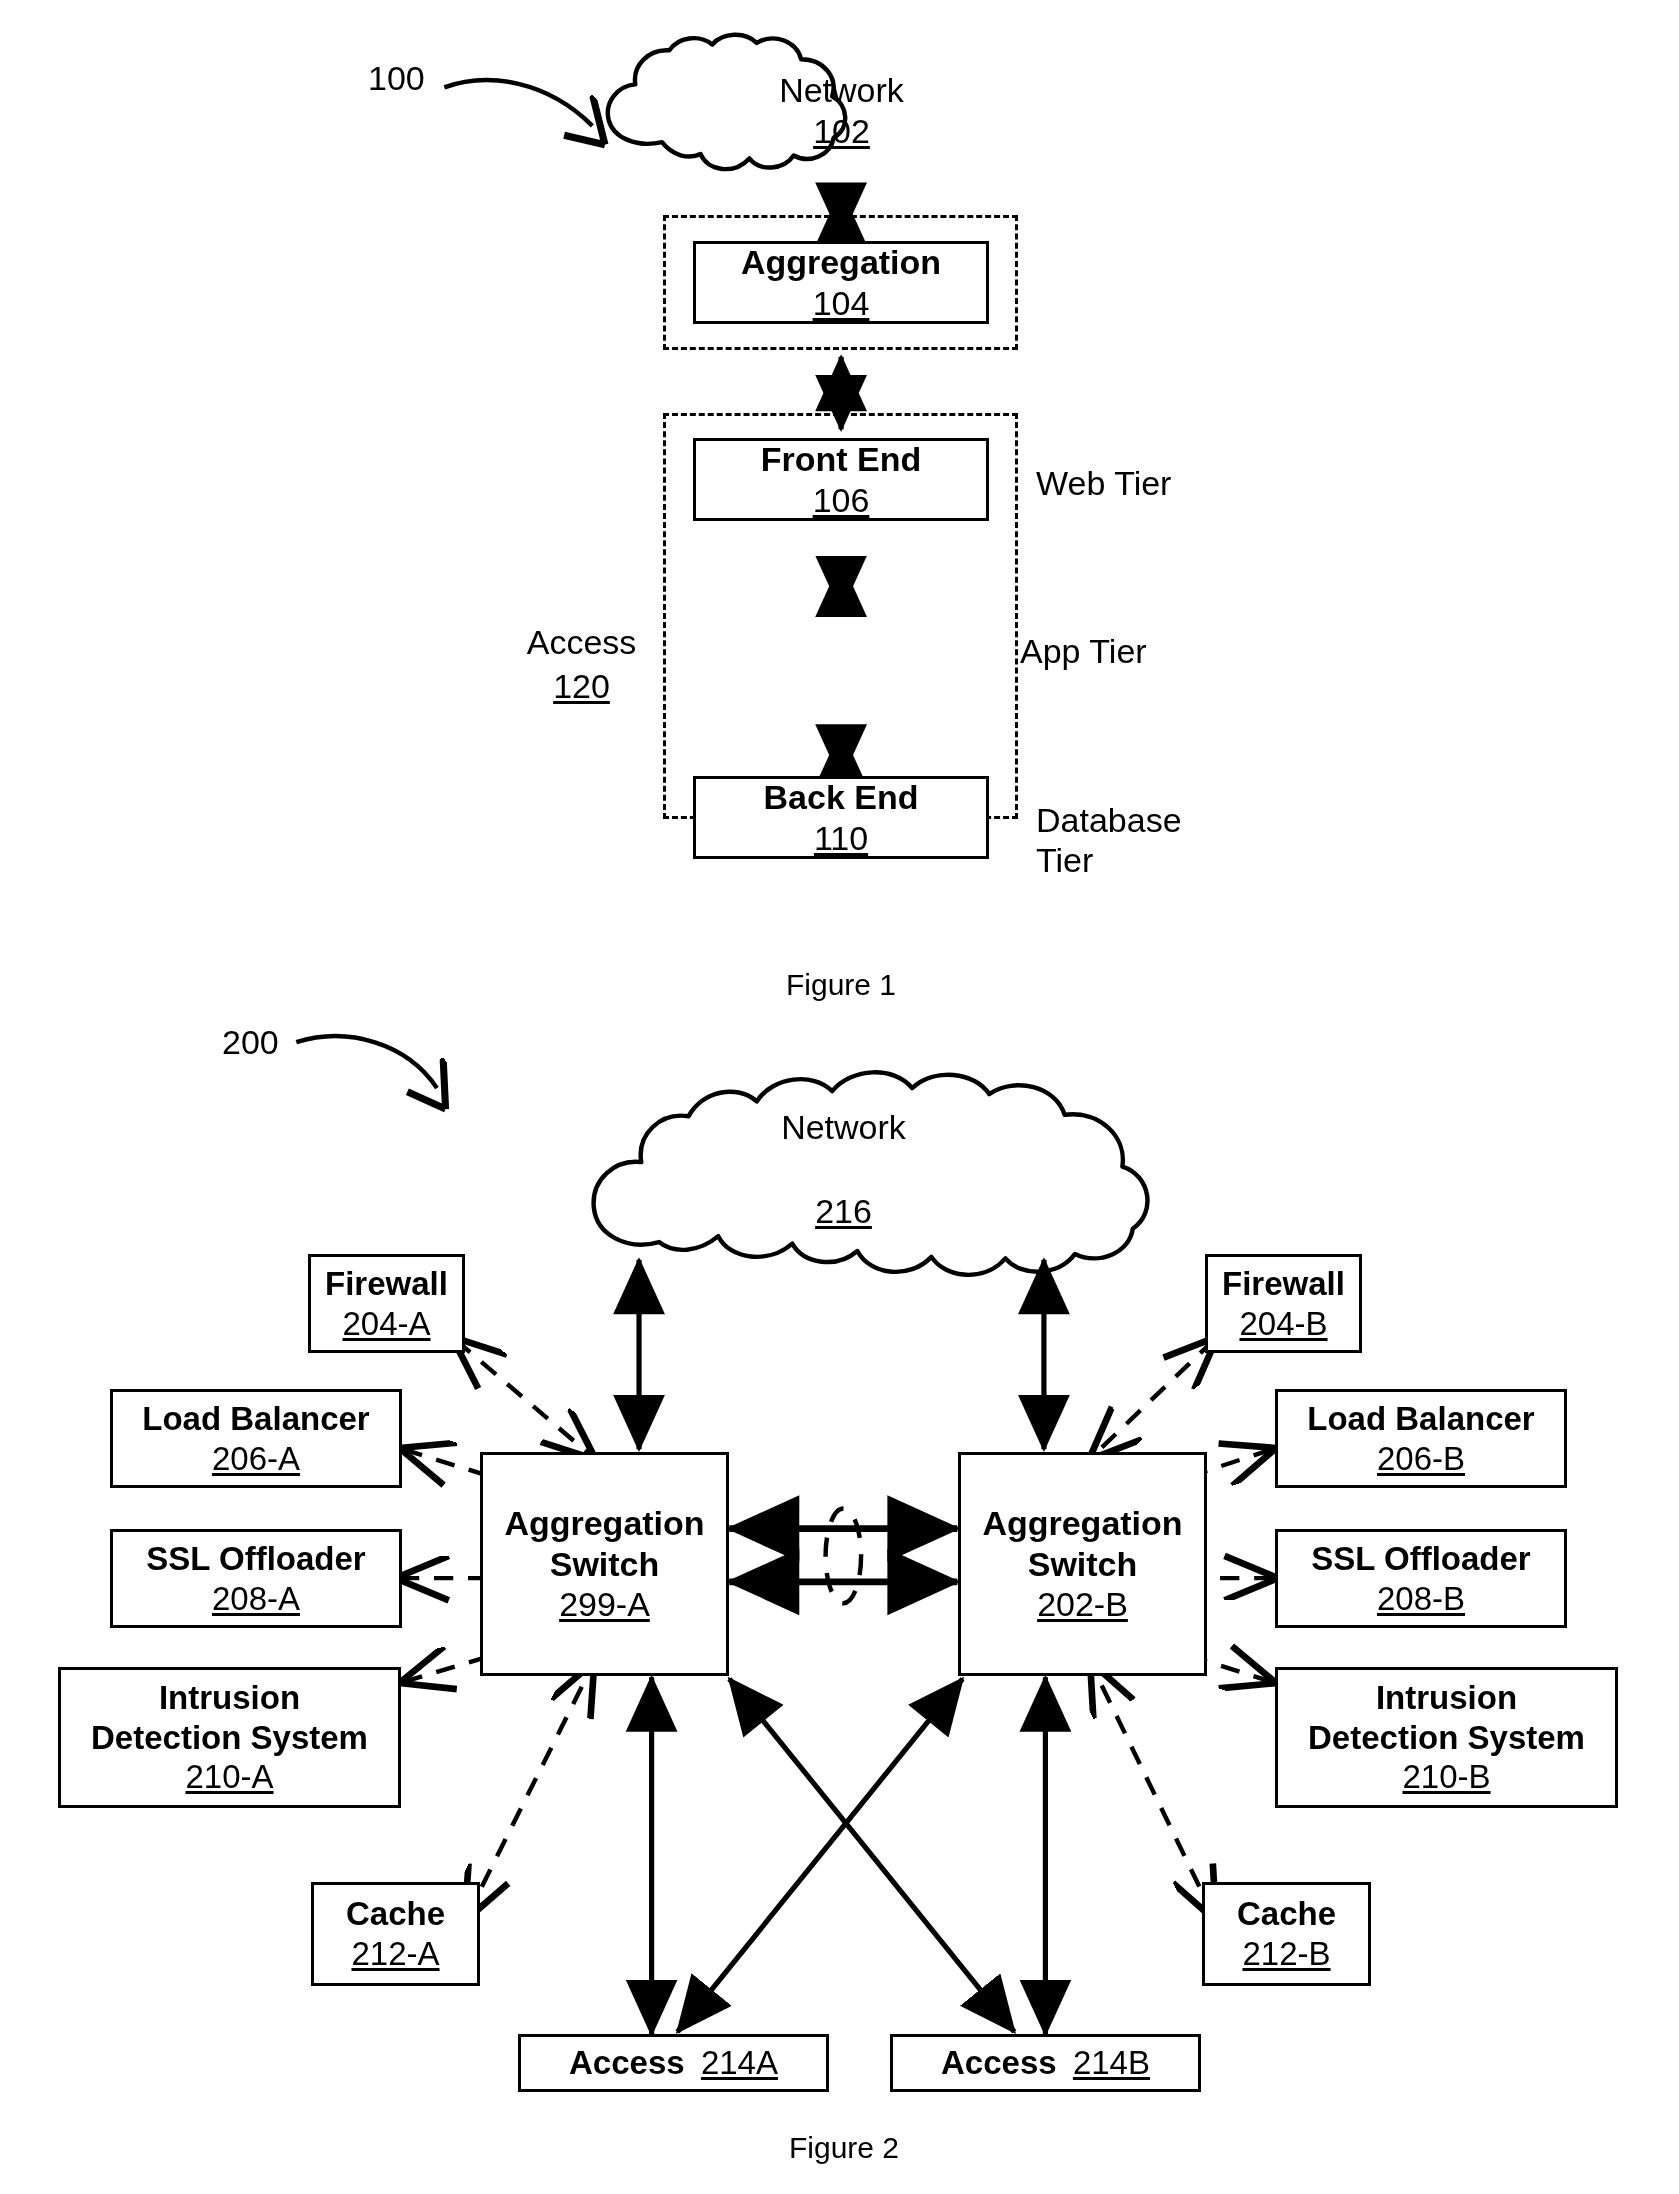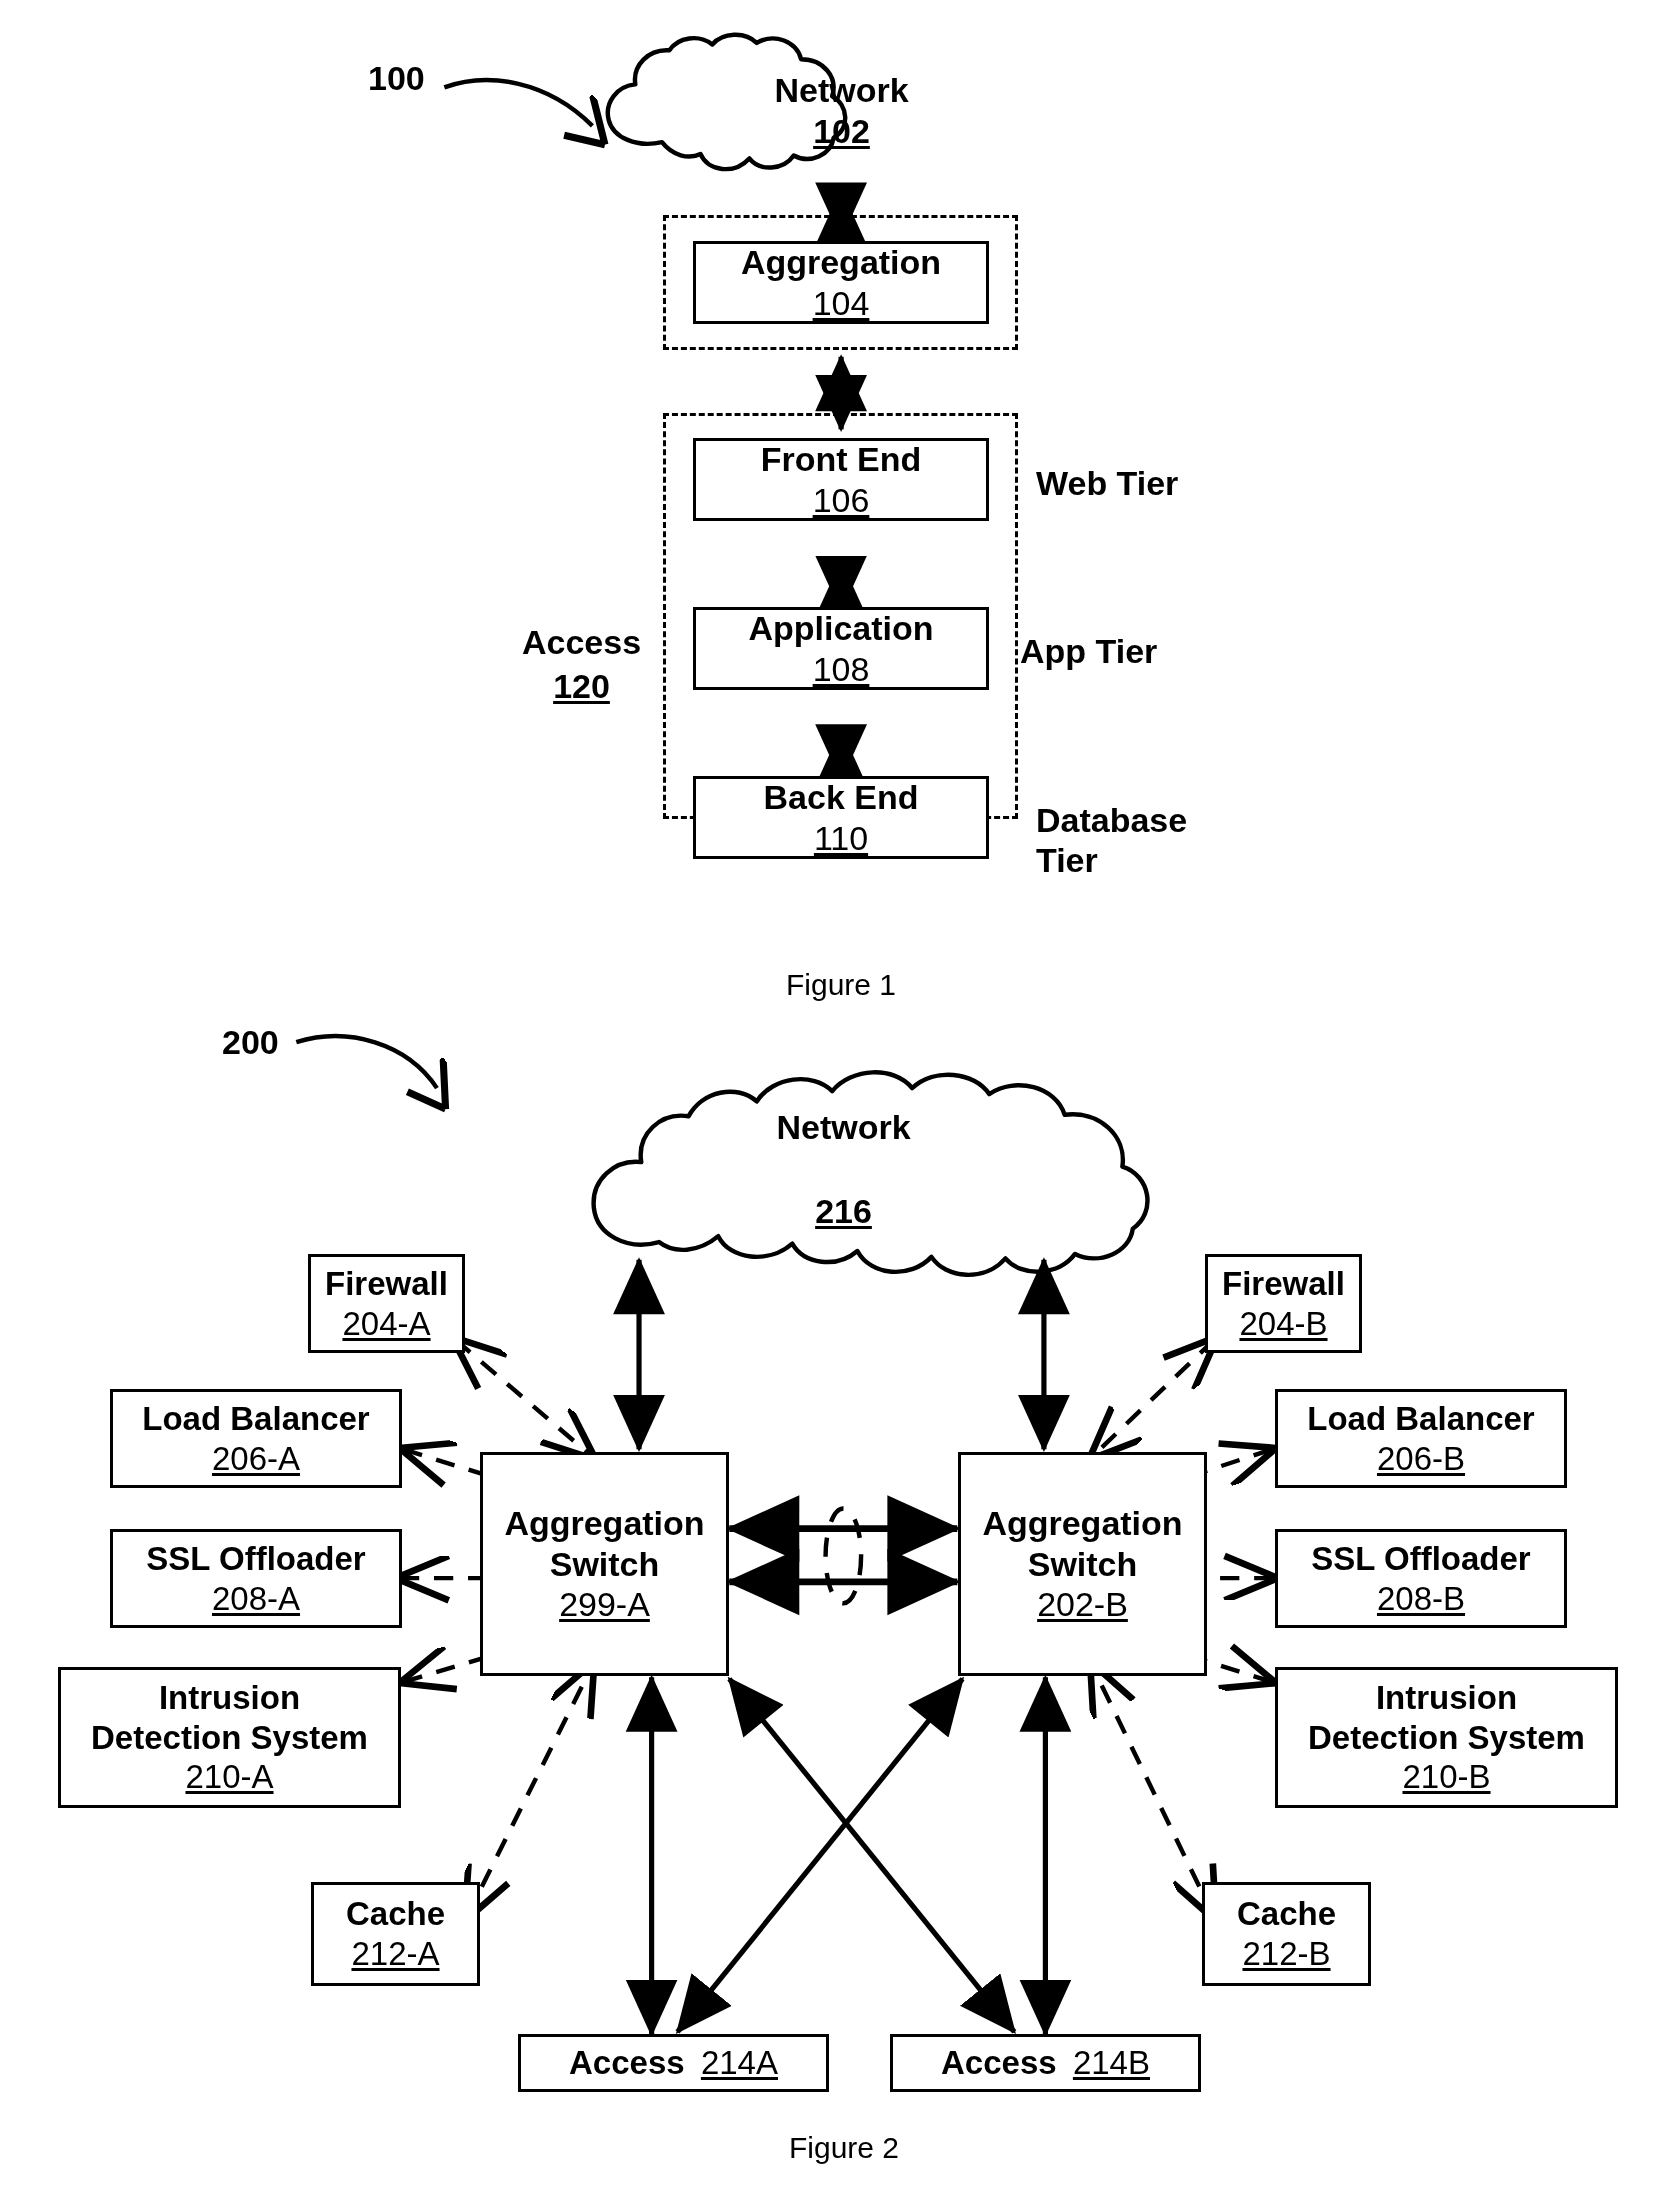--- a/index.html
+++ b/index.html
@@ -16,21 +16,21 @@
     background:#fff;
     overflow:hidden;
   }
 
   
   .lbl{
     position:absolute;
     text-align:center;
     line-height:1.22;
     white-space:nowrap;
-    font-weight:700;
+    font-weight:400;
   }
   .num{ text-decoration:underline; text-underline-offset:3px; text-decoration-thickness:3px; }
 
   
   .box{
     position:absolute;
     border:3px solid #000;
     background:#fff;
     box-sizing:border-box;
     display:flex;
@@ -191,24 +191,20 @@
     <span class="t2">104</span>
   </div>
 
   <div class="dashbox" style="left:663px;top:413px;width:355px;height:406px;"></div>
 
   <div class="box" style="left:693px;top:438px;width:296px;height:83px;font-size:34px;">
     <span class="t1">Front End</span>
     <span class="t2">106</span>
   </div>
 
-  <div class="box" style="left:693px;top:607px;width:296px;height:83px;font-size:34px;">
-    <span class="t1">Application</span>
-    <span class="t2">108</span>
-  </div>
 
   <div class="box" style="left:693px;top:776px;width:296px;height:83px;font-size:34px;">
     <span class="t1">Back End</span>
     <span class="t2">110</span>
   </div>
 
   <div class="lbl" style="left:489px;top:622px;width:185px;font-size:34px;">Access</div>
   <div class="lbl num" style="left:489px;top:666px;width:185px;font-size:34px;">120</div>
 
   <div class="lbl" style="left:1036px;top:463px;font-size:34px;">Web Tier</div>

